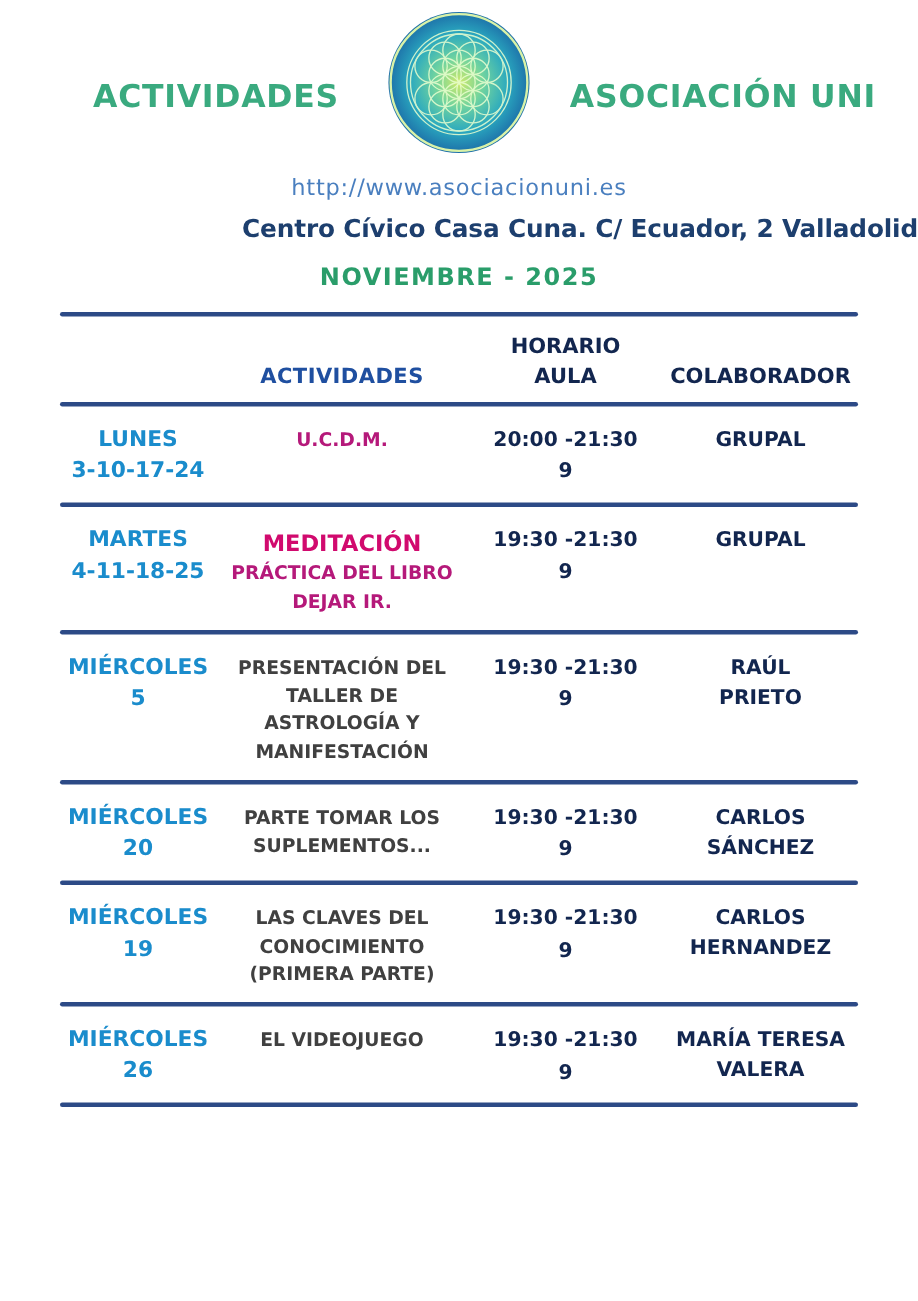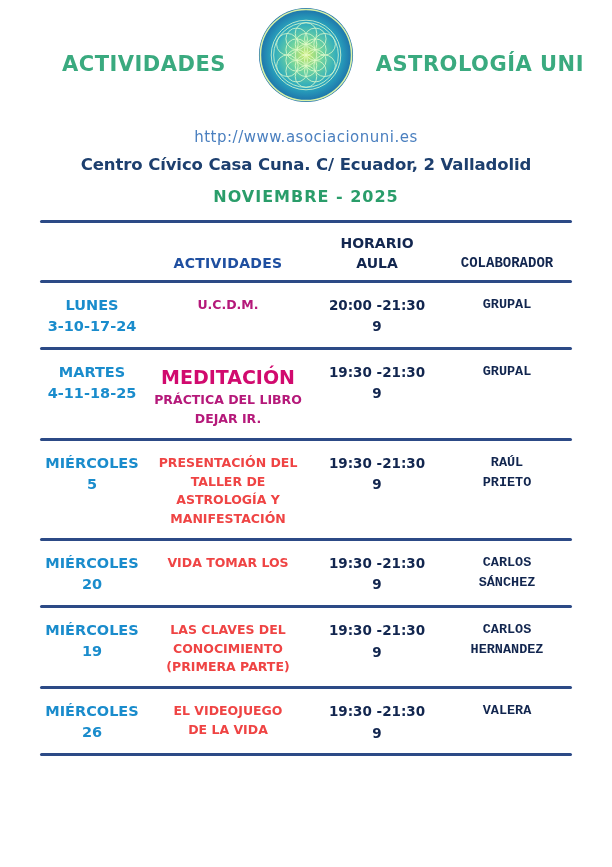--- a/index.html
+++ b/index.html
@@ -46,25 +46,25 @@
     font-family: "DejaVu Sans", sans-serif;
   }
   .title-left { left: 62px; }
   .title-right { right: 28px; }
 
   .url {
     text-align: center;
     font-size: 15px;
     color: #4a7fbf;
     letter-spacing: 0.5px;
-    margin-top: 20px;
+    margin-top: 8px;
     font-family: "DejaVu Sans", sans-serif;
   }
   .address {
-    text-align: center;
+    text-align: right;
     font-size: 16.5px;
     font-weight: bold;
     color: #1d3f6e;
     margin-top: 9px;
     letter-spacing: -0.1px;
   }
   .month {
     text-align: center;
     font-size: 16px;
     font-weight: bold;
@@ -95,25 +95,25 @@
     padding-top: 2px;
   }
   .col-act {
     width: 168px;
     flex: 0 0 168px;
     text-align: center;
     font-weight: bold;
     font-size: 12.5px;
     line-height: 1.5;
     padding-top: 3px;
-    color: #ef4444;
+    color: #404040;
   }
   .col-act.magenta { color: #b5197a; }
   .col-act .big {
-    font-size: 19px;
+    font-size: 15px;
     display: block;
     color: #d10a6e;
   }
   .col-time {
     width: 130px;
     flex: 0 0 130px;
     text-align: center;
     font-weight: bold;
     font-size: 13.5px;
     line-height: 1.6;
@@ -121,21 +121,20 @@
     padding-top: 2px;
   }
   .col-collab {
     flex: 1 1 auto;
     text-align: center;
     font-weight: bold;
     font-size: 13.5px;
     line-height: 1.5;
     color: #12264f;
     padding-top: 2px;
-    font-family: Liberation Mono, monospace;
   }
 
   
   .head-row {
     display: flex;
     align-items: flex-end;
     padding: 8px 0 6px 0;
   }
   .head-row .col-day { color: transparent; }
   .head-row .col-act {
@@ -199,21 +198,21 @@
             <circle cx="40.5" cy="33.5" r="11"></circle>
           <circle cx="59.5" cy="66.5" r="11"></circle>
             <circle cx="40.5" cy="66.5" r="11"></circle>
           <circle cx="50" cy="50" r="33"></circle>
           <circle cx="50" cy="50" r="35.5"></circle>
         </g>
         <circle cx="50" cy="50" r="46.5" fill="none" stroke="#d9f2a8" stroke-width="1.6"></circle>
       </svg>
     </div>
 
-    <div class="title-right">ASTROLOGÍA UNI</div>
+    <div class="title-right">ASOCIACIÓN UNI</div>
   </div>
 
   <div class="url">http://www.asociacionuni.es</div>
   <div class="address">Centro Cívico Casa Cuna. C/ Ecuador, 2 Valladolid</div>
   <div class="month">NOVIEMBRE - 2025</div>
 
   <div class="table">
 
     <div class="sep"></div>
       <div class="head-row">
@@ -285,21 +284,22 @@
             <div>PRIETO</div>
           </div>
         </div>
         <div class="sep"></div>
         <div class="row">
           <div class="col-day">
             <div>MIÉRCOLES</div>
             <div>20</div>
           </div>
           <div class="col-act ">
-            <div>VIDA TOMAR LOS</div>
+            <div>PARTE TOMAR LOS</div>
+            <div>SUPLEMENTOS...</div>
           </div>
           <div class="col-time">
             <div>19:30 -21:30</div>
             <div>9</div>
           </div>
           <div class="col-collab">
             <div>CARLOS</div>
             <div>SÁNCHEZ</div>
           </div>
         </div>
@@ -324,27 +324,27 @@
           </div>
         </div>
         <div class="sep"></div>
         <div class="row">
           <div class="col-day">
             <div>MIÉRCOLES</div>
             <div>26</div>
           </div>
           <div class="col-act ">
             <div>EL VIDEOJUEGO</div>
-            <div>DE LA VIDA</div>
-          </div>
-          <div class="col-time">
-            <div>19:30 -21:30</div>
-            <div>9</div>
-          </div>
-          <div class="col-collab">
+          </div>
+          <div class="col-time">
+            <div>19:30 -21:30</div>
+            <div>9</div>
+          </div>
+          <div class="col-collab">
+            <div>MARÍA TERESA</div>
             <div>VALERA</div>
           </div>
         </div>
         <div class="sep"></div>
       </div>
   </div>
 
 </div>
 
 </body></html>

